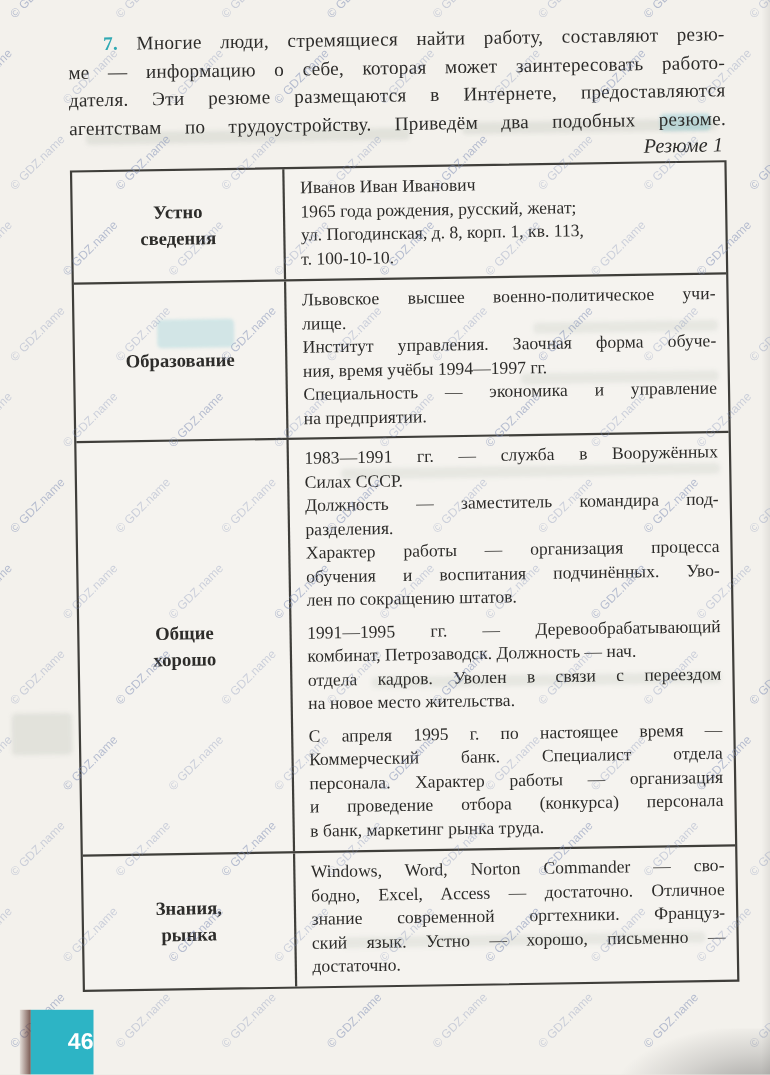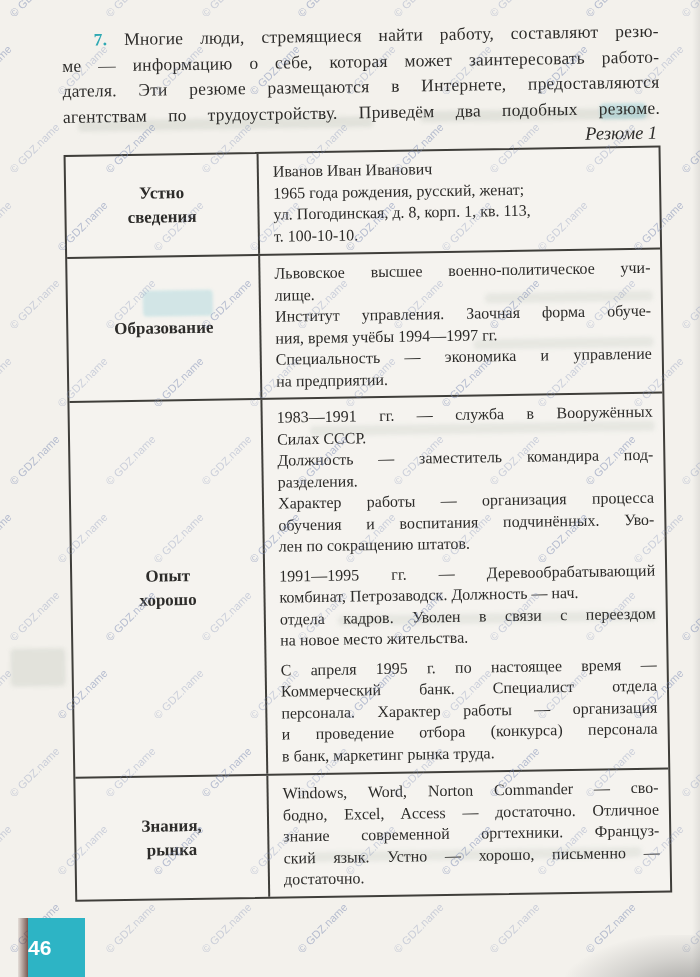--- a/index.html
+++ b/index.html
@@ -53,21 +53,21 @@
     text-align:center; font-size:25px; color:#3e3d3b; letter-spacing:0.5px;
   }
   .spine-strip {
     position:absolute; left:18px; top:918px; width:10px; height:59px; z-index:6;
     background:linear-gradient(to right, rgba(95,55,45,0.1), rgba(90,50,42,0.8));
   }
   .page-num-block {
     position:absolute; left:28px; top:918px; width:57px; height:59px; z-index:6;
     background:#2db4c5; color:#ffffff;
     font-family:"Liberation Sans", sans-serif; font-weight:bold; font-size:21px;
-    display:flex; align-items:center; justify-content:flex-start;
+    display:flex; align-items:center; justify-content:flex-end;
   }
   .edge-shade { position:absolute; right:0; top:0; width:8px; height:977px; z-index:4;
     background:linear-gradient(to right, rgba(0,0,0,0), rgba(0,0,0,0.07)); }
   .corner-curl { position:absolute; right:-15px; bottom:-18px; width:150px; height:60px; z-index:6;
     background:radial-gradient(ellipse at 85% 100%, rgba(70,70,70,0.5), rgba(120,120,120,0.25) 45%, rgba(120,120,120,0) 75%); }
 </style>
 </head>
 <body>
 
 <div class="page">
@@ -120,21 +120,21 @@
                 <div class="cline">лище.</div>
                 <div class="cline j">Институт управления. Заочная форма обуче-</div>
                 <div class="cline">ния, время учёбы 1994—1997 гг.</div>
                 <div class="cline j">Специальность — экономика и управление</div>
                 <div class="cline">на предприятии.</div>
               </div>
             </div>
           </div>
           <div class="trow">
             <div class="cell-label">
-              <div>Опыт</div>
+              <div>Общие</div>
               <div>хорошо</div>
             </div>
             <div class="cell-content">
               <div class="block">
                 <div class="cline j">1983—1991 гг. — служба в Вооружённых</div>
                 <div class="cline">Силах СССР.</div>
                 <div class="cline j">Должность — заместитель командира под-</div>
                 <div class="cline">разделения.</div>
                 <div class="cline j">Характер работы — организация процесса</div>
                 <div class="cline j">обучения и воспитания подчинённых. Уво-</div>

